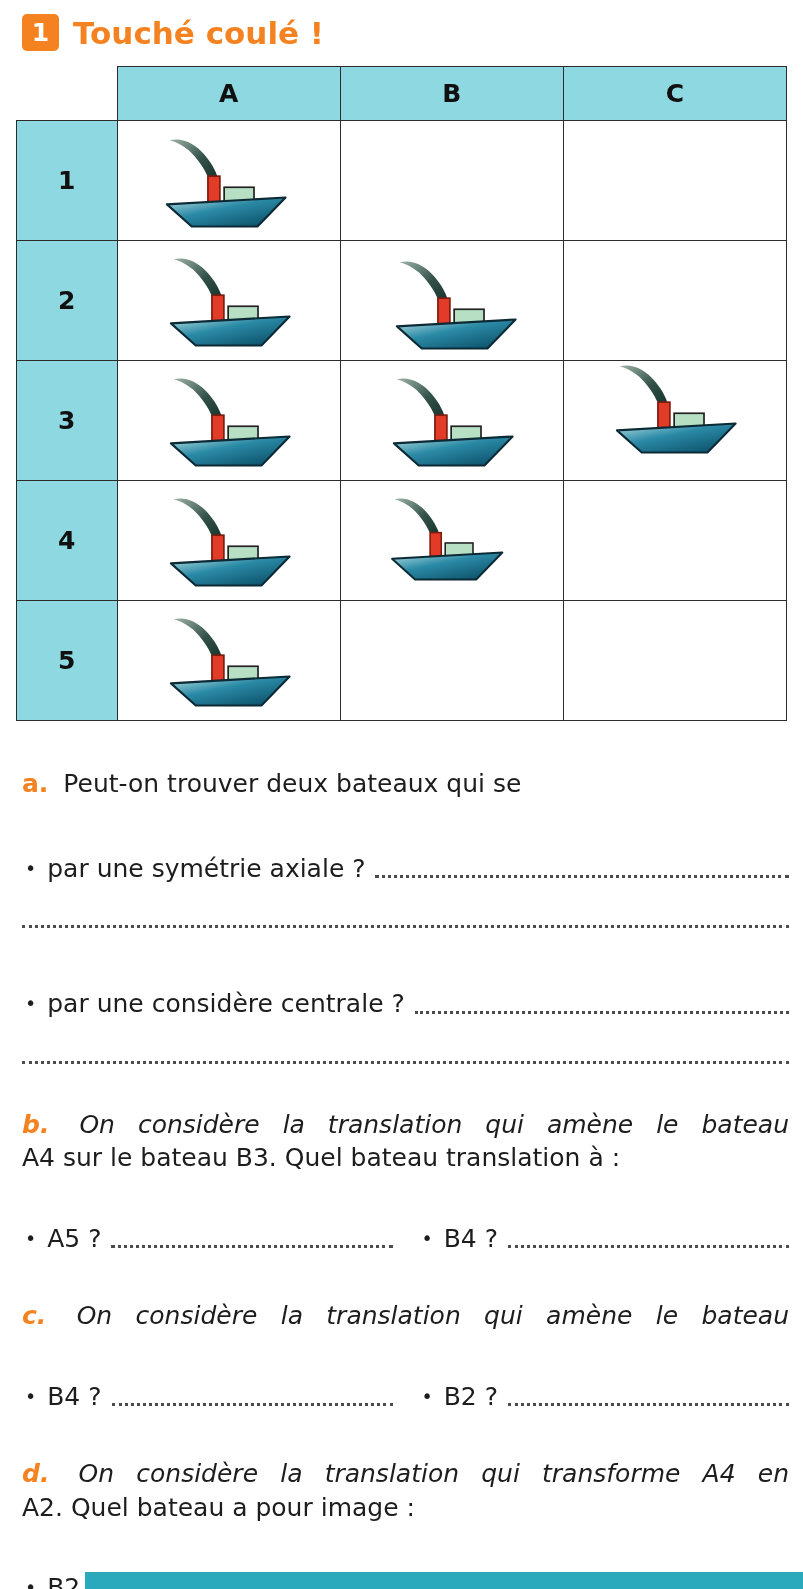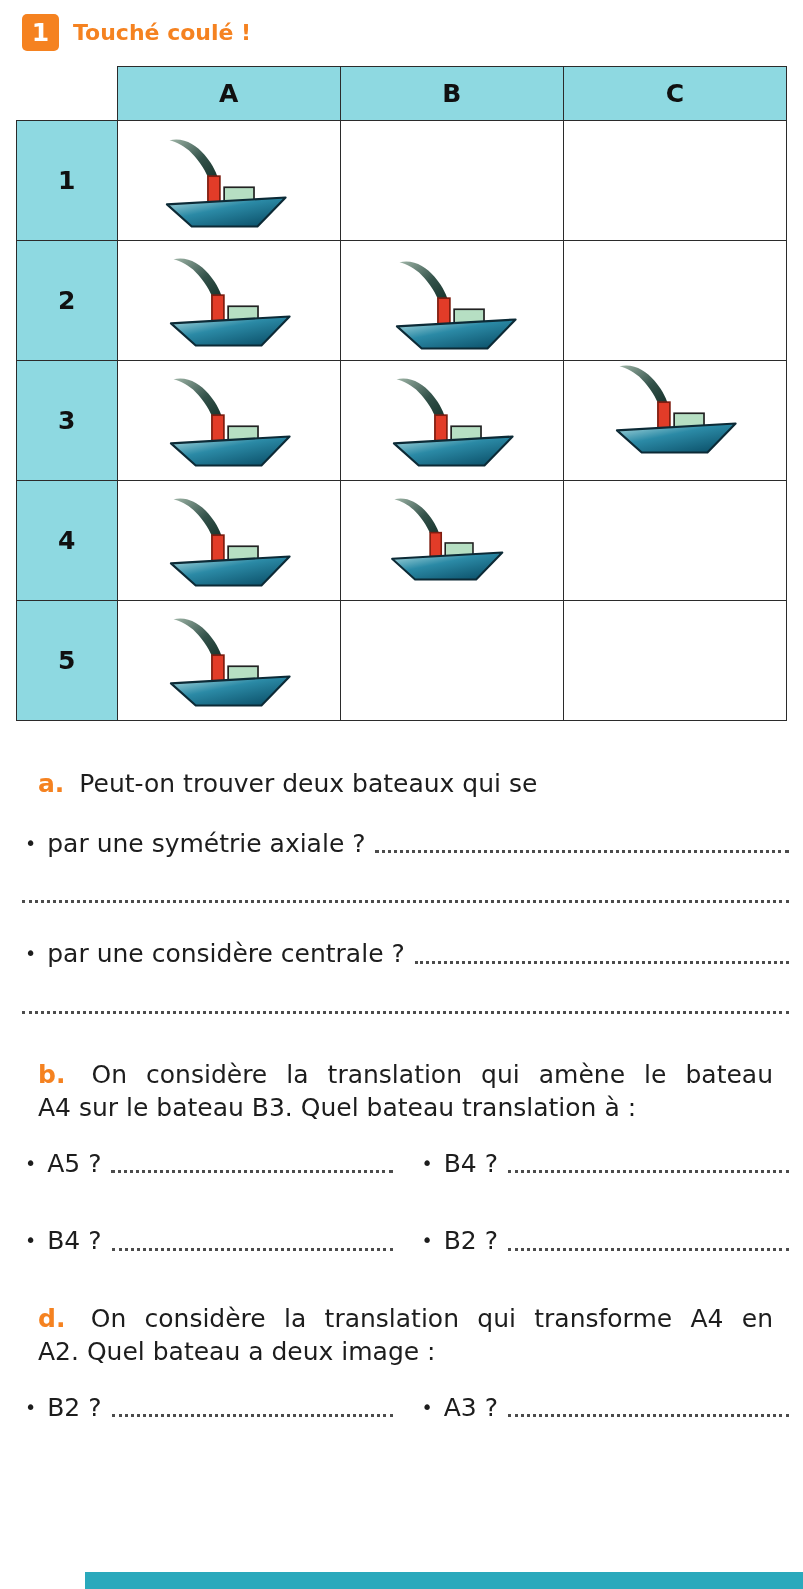--- a/index.html
+++ b/index.html
@@ -9,47 +9,47 @@
 
   
   .title-row { display:flex; align-items:center; gap:14px; padding:14px 0 0 22px; }
   .num-badge {
     width:37px; height:37px; flex:0 0 37px;
     background:var(--accent,#f58220); color:#fff;
     font-weight:bold; font-size:25px;
     display:flex; align-items:center; justify-content:center;
     border-radius:5px;
   }
-  .title { margin:0; font-size:22px; font-weight:bold; color:var(--accent,#f58220); }
+  .title { margin:0; font-size:31px; font-weight:bold; color:var(--accent,#f58220); }
 
   
   .grid { border-collapse:collapse; margin:15px 16px 0 16px; width:771px; table-layout:fixed; }
   .grid th, .grid td { border:1.5px solid #2b2b2b; padding:0; }
   .grid td.corner { border:none; background:transparent; width:100px; }
   .grid .colhead { height:53px; background:var(--cyan,#8ed9e1); font-size:25px; font-weight:bold; color:#101010; }
   .grid .rowhead { background:var(--cyan,#8ed9e1); font-size:25px; font-weight:bold; color:#101010; }
   .grid .cell { height:119px; background:#fff; text-align:center; vertical-align:middle; }
   .boat { display:block; margin:2px auto 0 auto; }
   .boat-A1 { transform:translate(-4px,1px); }
   .boat-B2 { transform:translate(3px,3px); }
   .boat-C3 { transform:translateY(-13px); }
   .boat-B4 { transform:translate(-6px,-3px) scale(.93); }
 
   
   .questions { margin:46px 14px 0 22px; font-size:25px; line-height:1.34; }
   .q { margin-top:44px; }
   .q:first-child { margin-top:0; }
-  .intro { margin:16px; }
+  .intro { margin:0; }
   .intro .line { display:block; }
-  .jline { text-align:justify; text-align-last:justify; }
+  .jline { text-align:justify; text-align-last:justify;font-style:italic; }
   .qletter { font-weight:bold; color:var(--accent,#f58220); margin-right:7px; }
 
   .bullet-line { display:flex; align-items:flex-end; margin-top:26px; }
   .bullet { font-size:19px; margin:0 11px 4px 3px; color:#1d1d1d; }
-  .blabel, .alabel { white-space:nowrap; }
+  .blabel, .alabel { white-space:nowrap;margin-top:25px; }
   .dots { flex:1; border-bottom:3px dotted #4c4c4c; margin:0 0 7px 10px; }
 
   .dotline { height:0; border-bottom:3px dotted #4c4c4c; margin-top:40px; }
   .dotline + .bullet-line { margin-top:34px; }
 
   .answers-row { display:flex; margin-top:22px; }
   .ansgroup { flex:1; display:flex; align-items:flex-end; min-width:0; }
   .ansgroup + .ansgroup { margin-left:26px; }
 
   
@@ -218,39 +218,40 @@
         <div class="ansgroup">
           <span class="bullet">•</span>
           <span class="alabel">B4 ?</span>
           <span class="dots"></span>
         </div>
       </div>
     </div>
 
     <div class="q">
       <p class="intro">
+        <span class="line jline"><span class="qletter">c.</span> <span>On considère la translation qui amène le bateau</span></span>
       </p>
       <div class="answers-row">
         <div class="ansgroup">
           <span class="bullet">•</span>
           <span class="alabel">B4 ?</span>
           <span class="dots"></span>
         </div>
         <div class="ansgroup">
           <span class="bullet">•</span>
           <span class="alabel">B2 ?</span>
           <span class="dots"></span>
         </div>
       </div>
     </div>
 
     <div class="q">
       <p class="intro">
         <span class="line jline"><span class="qletter">d.</span> <span>On considère la translation qui transforme A4 en</span></span>
-        <span class="line">A2. Quel bateau a deux image :</span>
+        <span class="line">A2. Quel bateau a pour image :</span>
       </p>
       <div class="answers-row">
         <div class="ansgroup">
           <span class="bullet">•</span>
           <span class="alabel">B2 ?</span>
           <span class="dots"></span>
         </div>
         <div class="ansgroup">
           <span class="bullet">•</span>
           <span class="alabel">A3 ?</span>

